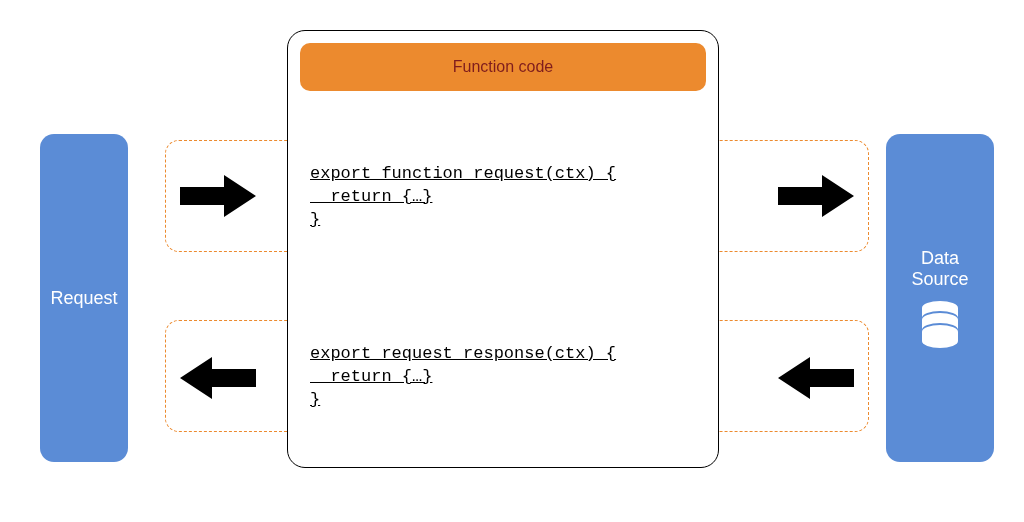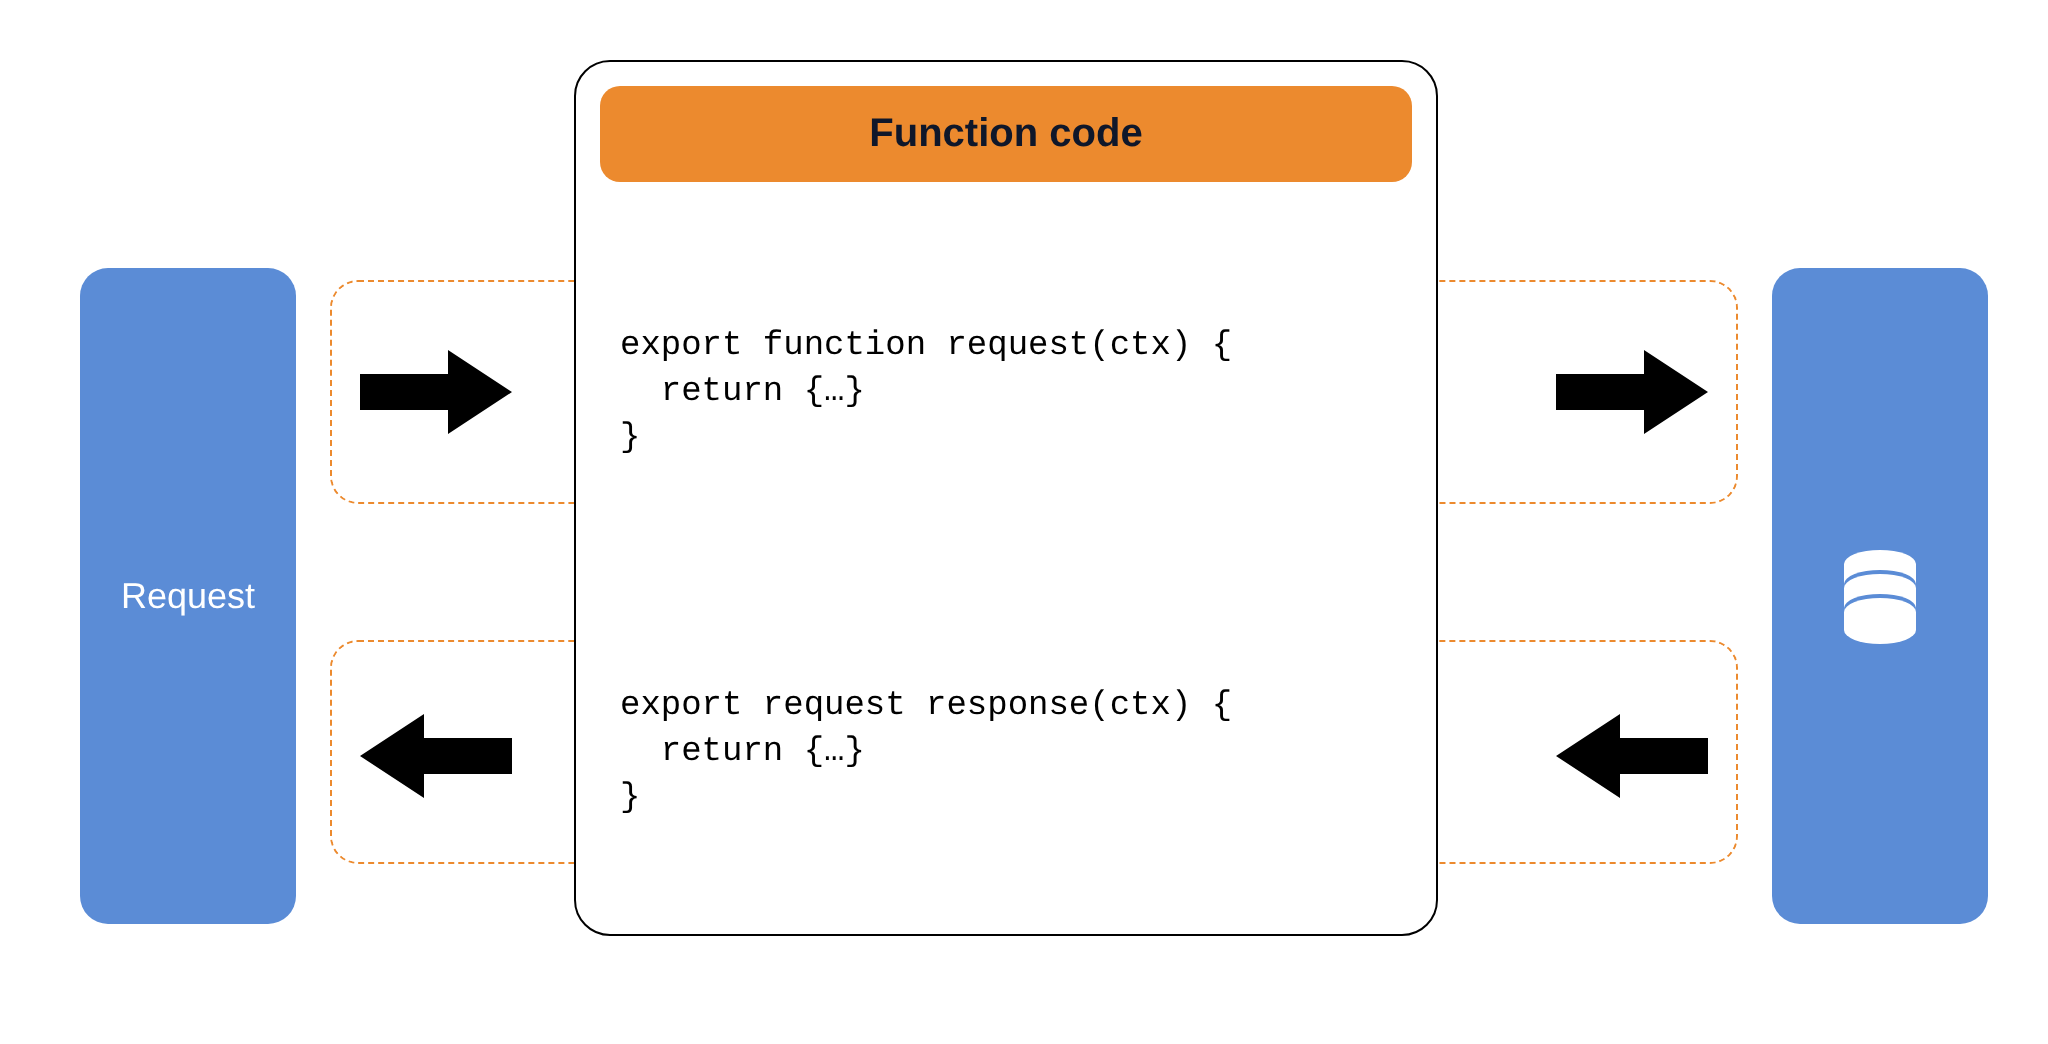--- a/index.html
+++ b/index.html
@@ -7,21 +7,21 @@
       font-family: Arial, sans-serif;
       width: 1024px;
       height: 522px;
       position: relative;
       background: #fff;
     }
     .request-box {
       position: absolute;
       left: 40px;
       top: 134px;
-      width: 108px;
+      width: 88px;
       height: 328px;
       background: #5b8cd6;
       border-radius: 14px;
       display: flex;
       align-items: center;
       justify-content: center;
     }
     .request-box span {
       color: #fff;
       font-size: 18px;
@@ -63,39 +63,40 @@
       top: 12px;
       right: 12px;
       height: 48px;
       background: #ec8a2e;
       border-radius: 10px;
       display: flex;
       align-items: center;
       justify-content: center;
     }
     .function-header span {
-      color: #0f172a;
-      font-size: 20px;
-      font-weight: 700;
+      color: #7f1d1d;
+      font-size: 16px;
+      font-weight: 400;
     }
     .dashed-row {
       position: absolute;
       border: 1.5px dashed #ec8a2e;
       border-radius: 14px;
       height: 112px;
     }
     .dashed-top { left: 165px; right: 155px; top: 140px; }
     .dashed-bottom { left: 165px; right: 155px; top: 320px; }
     .code-block {
       position: absolute;
       font-family: "Courier New", monospace;
       font-size: 17px;
       color: #000;
       white-space: pre;
       line-height: 1.35;
+      text-decoration: underline;
     }
     .code-top { left: 22px; top: 132px; }
     .code-bottom { left: 22px; top: 312px; }
     .arrow {
       position: absolute;
       width: 76px;
       height: 42px;
       fill: #000;
     }
     .arrow-a { left: 180px; top: 175px; }
@@ -104,20 +105,24 @@
     .arrow-d { right: 170px; top: 357px; }
   </style>
 </head>
 <body>
 
 <div class="request-box">
   <span>Request</span>
 </div>
 
 <div class="datasource-box">
+  <div>
+    <div>Data</div>
+    <div>Source</div>
+  </div>
   <svg class="db-icon" viewBox="0 0 44 48">
     <ellipse cx="22" cy="8" rx="18" ry="7" fill="#fff"></ellipse>
     <path d="M4 8 v10 a18 7 0 0 0 36 0 V8" fill="#fff"></path>
     <ellipse cx="22" cy="18" rx="18" ry="7" fill="#5b8cd6"></ellipse>
     <ellipse cx="22" cy="20" rx="18" ry="7" fill="#fff"></ellipse>
     <path d="M4 20 v10 a18 7 0 0 0 36 0 V20" fill="#fff"></path>
     <ellipse cx="22" cy="30" rx="18" ry="7" fill="#5b8cd6"></ellipse>
     <ellipse cx="22" cy="32" rx="18" ry="7" fill="#fff"></ellipse>
     <path d="M4 32 v9 a18 7 0 0 0 36 0 V32" fill="#fff"></path>
   </svg>

